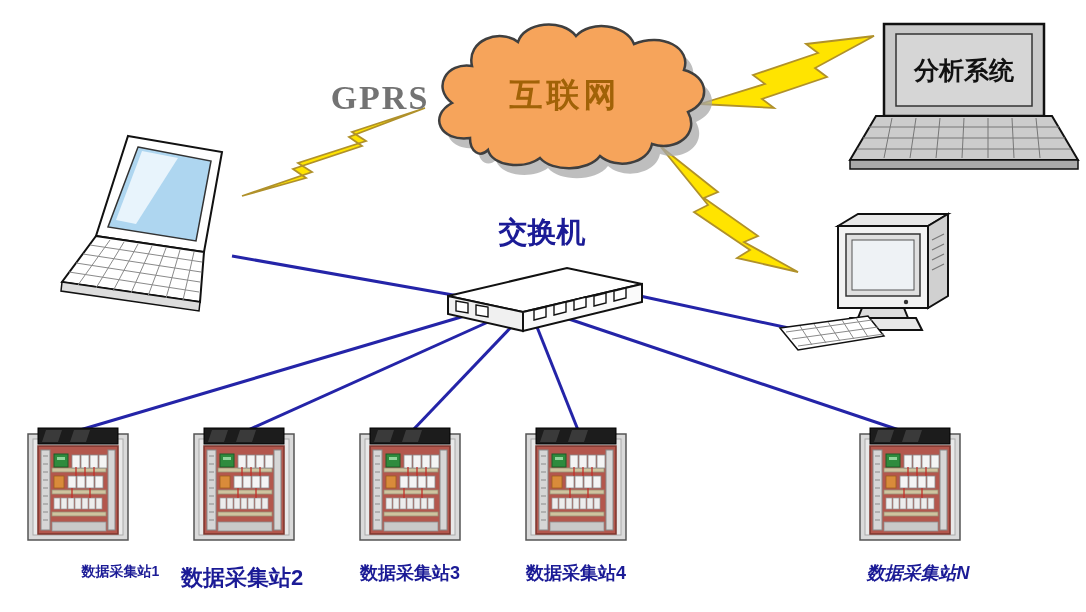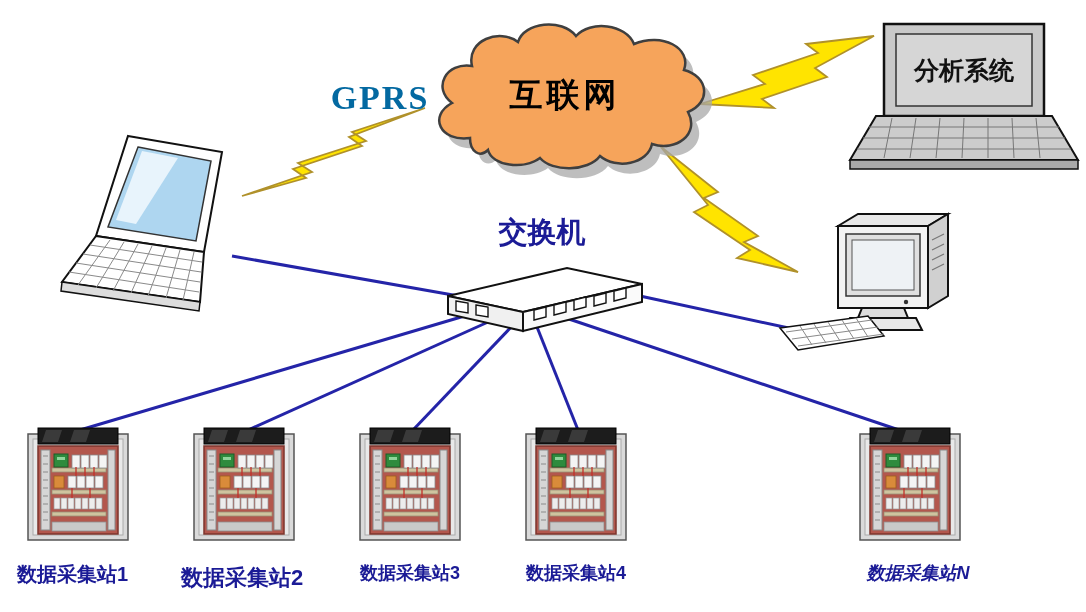--- a/index.html
+++ b/index.html
@@ -130,29 +130,29 @@
     <polygon points="700,104 765,84 753,75 818,53 806,44 874,36 815,68 827,77 762,99 774,108" stroke="#b0912a" fill="#FFE400"></polygon>
     <polygon points="660,146 718,192 704,198 758,236 744,242 798,272 737,258 750,250 694,212 708,205" stroke="#b0912a" fill="#FFE400"></polygon>
   </g>
 
   <g>
     <path transform="translate(8,10)" fill="#a8a8a8" stroke="none" opacity="0.75" d="M 470,138 C 440,142 428,116 452,103 C 432,88 446,62 472,66 C 466,40 500,28 518,42 C 524,22 562,18 576,36 C 590,20 626,24 634,44 C 662,32 692,48 684,70 C 708,76 712,102 688,112 C 700,134 676,152 652,144 C 648,164 616,170 600,156 C 588,172 552,172 540,158 C 524,170 492,166 488,150 C 480,158 470,152 470,138 Z"></path>
     <path stroke="#3f3f3f" stroke-width="2.5" d="M 470,138 C 440,142 428,116 452,103 C 432,88 446,62 472,66 C 466,40 500,28 518,42 C 524,22 562,18 576,36 C 590,20 626,24 634,44 C 662,32 692,48 684,70 C 708,76 712,102 688,112 C 700,134 676,152 652,144 C 648,164 616,170 600,156 C 588,172 552,172 540,158 C 524,170 492,166 488,150 C 480,158 470,152 470,138 Z" fill="#F6A45B"></path>
   </g>
 </svg>
 
-<div class="lbl" style="left:300px;top:78px;width:160px;font-family:'Liberation Serif','DejaVu Serif',serif;font-weight:bold;font-size:34px;letter-spacing:2px;color:#0369a1;">GPRS</div>
+<div class="lbl" style="left:300px;top:78px;width:160px;font-family:'Liberation Serif','DejaVu Serif',serif;font-weight:bold;font-size:34px;letter-spacing:2px;color:#737373;">GPRS</div>
 
-<div class="lbl" style="left:475px;top:76px;width:180px;font-size:33px;font-weight:bold;letter-spacing:4px;color:#000000;">互联网</div>
+<div class="lbl" style="left:475px;top:76px;width:180px;font-size:33px;font-weight:bold;letter-spacing:4px;color:#a16207;">互联网</div>
 
 <div class="lbl" style="left:884px;top:56px;width:160px;font-size:25px;font-weight:700;color:#111111;">分析系统</div>
 
 
 <div class="lbl blue" style="left:462px;top:216px;width:160px;font-size:29px;">交换机</div>
 
 
-<div class="lbl blue" style="left:0px;top:563px;width:145px;font-size:20px;">数据采集站1</div>
+<div class="lbl blue" style="left:0px;top:563px;width:145px;font-size:14px;padding-left:48px;">数据采集站1</div>
 <div class="lbl blue" style="left:167px;top:565px;width:150px;font-size:22px;">数据采集站2</div>
 <div class="lbl blue" style="left:335px;top:563px;width:150px;font-size:18px;">数据采集站3</div>
 <div class="lbl blue" style="left:501px;top:563px;width:150px;font-size:18px;">数据采集站4</div>
 <div class="lbl blue" style="left:843px;top:563px;width:150px;font-size:18px;font-style:italic;">数据采集站N</div>
 
 </div>
 
 </body></html>

